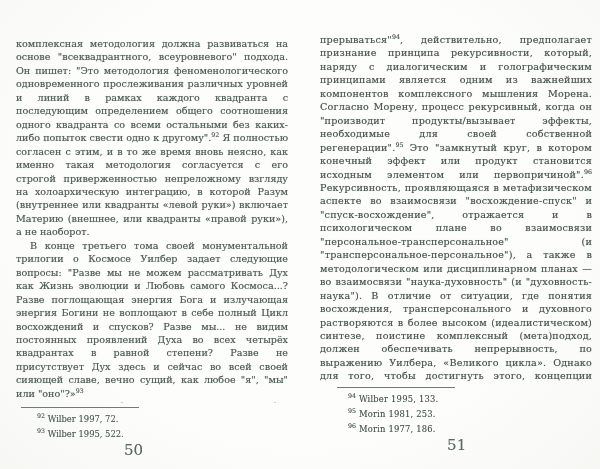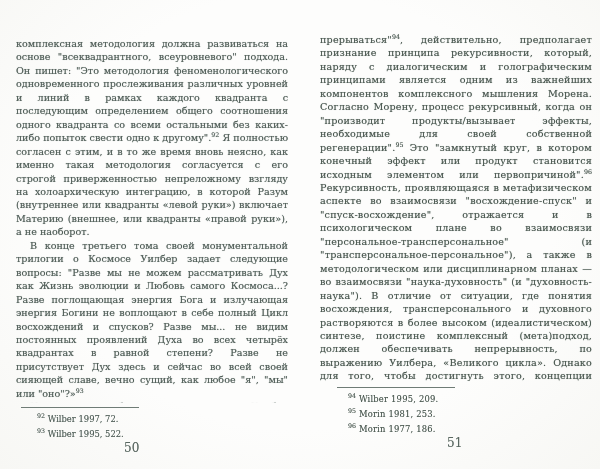--- a/index.html
+++ b/index.html
@@ -62,21 +62,21 @@
   .footnote {
     font-size: 8.4px;
     line-height: 14.8px;
     text-align: left;
     text-shadow: 0 0 0.6px rgba(90, 105, 98, 0.55);
   }
   .page-left  .footnote { padding-left: 21px; }
   .page-right .footnote { padding-left: 28px; }
   .page-number {
     position: absolute;
-    font-size: 12px;
+    font-size: 15px;
     color: #5a6862;
     text-shadow: 0 0 0.6px rgba(90, 105, 98, 0.5);
   }
   .pn-left  { top: 441px; left: 124px; }
   .pn-right { top: 436px; left: 147px; text-align: center; }
 </style>
 </head>
 <body>
 
 <div class="spread">
@@ -94,20 +94,20 @@
       </div>
     <div class="page-number pn-left">50</div>
   </div>
 
   <div class="page page-right">
     <div class="body-text">
         <p class="para"><span>прерываться"</span><sup>94</sup><span>, действительно, предполагает признание принципа рекурсивности, который, наряду с диалогическим и голографическим принципами является одним из важнейших компонентов комплексного мышления Морена. Согласно Морену, процесс рекурсивный, когда он "производит продукты/вызывает эффекты, необходимые для своей собственной регенерации".</span><sup>95</sup><span> Это "замкнутый круг, в котором конечный эффект или продукт становится исходным элементом или первопричиной".</span><sup>96</sup><span> Рекурсивность, проявляющаяся в метафизическом аспекте во взаимосвязи "восхождение-спуск" и "спуск-восхождение", отражается и в психологическом плане во взаимосвязи "</span><span class="it">персональное-трансперсональное</span><span>" (и "</span><span class="it">трансперсональное-персональное</span><span>"), а также в методологическом или дисциплинарном планах — во взаимосвязи "</span><span class="it">наука-духовность</span><span>" (и "</span><span class="it">духовность-наука</span><span>"). В отличие от ситуации, где понятия восхождения, трансперсонального и духовного растворяются в более высоком (идеалистическом) синтезе, поистине комплексный (мета)подход, должен обеспечивать непрерывность, по выражению Уилбера, «Великого цикла». Однако для того, чтобы достигнуть этого, концепции холизма (или холархии) и недвойственности — хотя они и являются своего рода откровением — должны смягчаться диалогическим и голографическим принципами, а также принципом рекурсивности.</span></p>
       </div>
     <div class="fn-sep"></div>
     <div class="footnotes">
-        <div class="footnote"><sup>94</sup><span> Wilber 1995, 209.</span></div>
+        <div class="footnote"><sup>94</sup><span> Wilber 1995, 133.</span></div>
         <div class="footnote"><sup>95</sup><span> Morin 1981, 253.</span></div>
         <div class="footnote"><sup>96</sup><span> Morin 1977, 186.</span></div>
       </div>
     <div class="page-number pn-right">51</div>
   </div>
 
 </div>
 
 </body></html>

